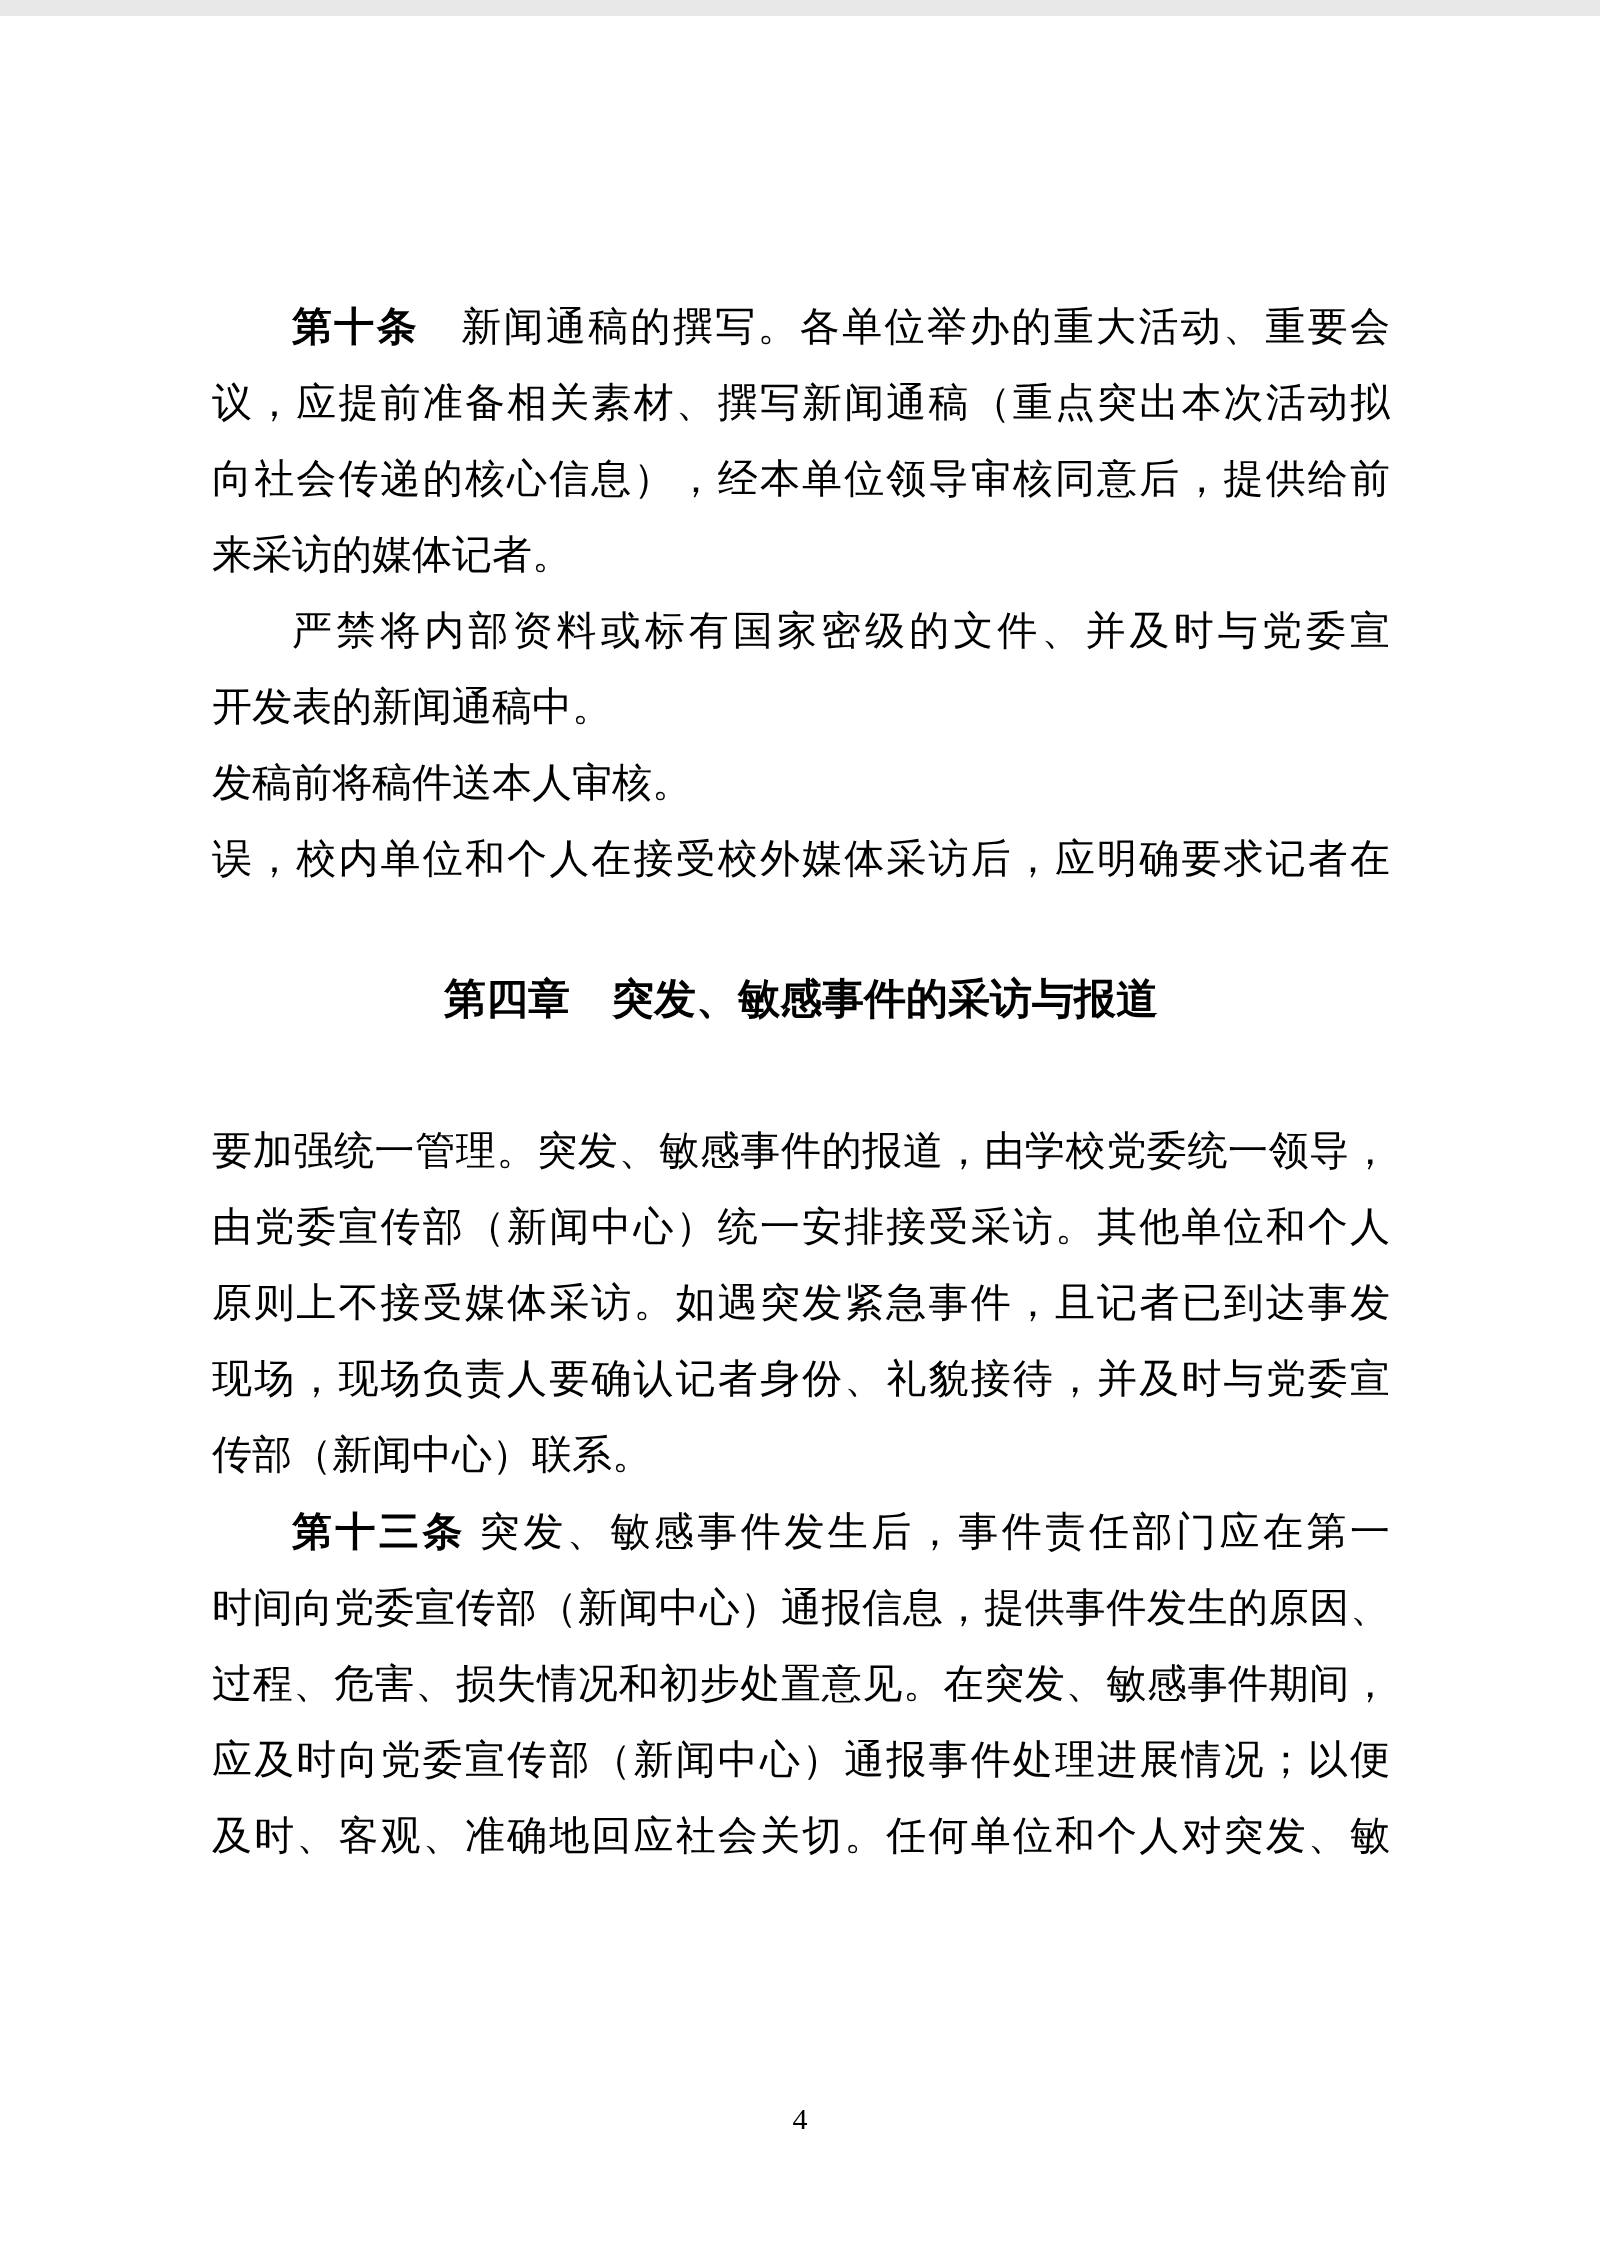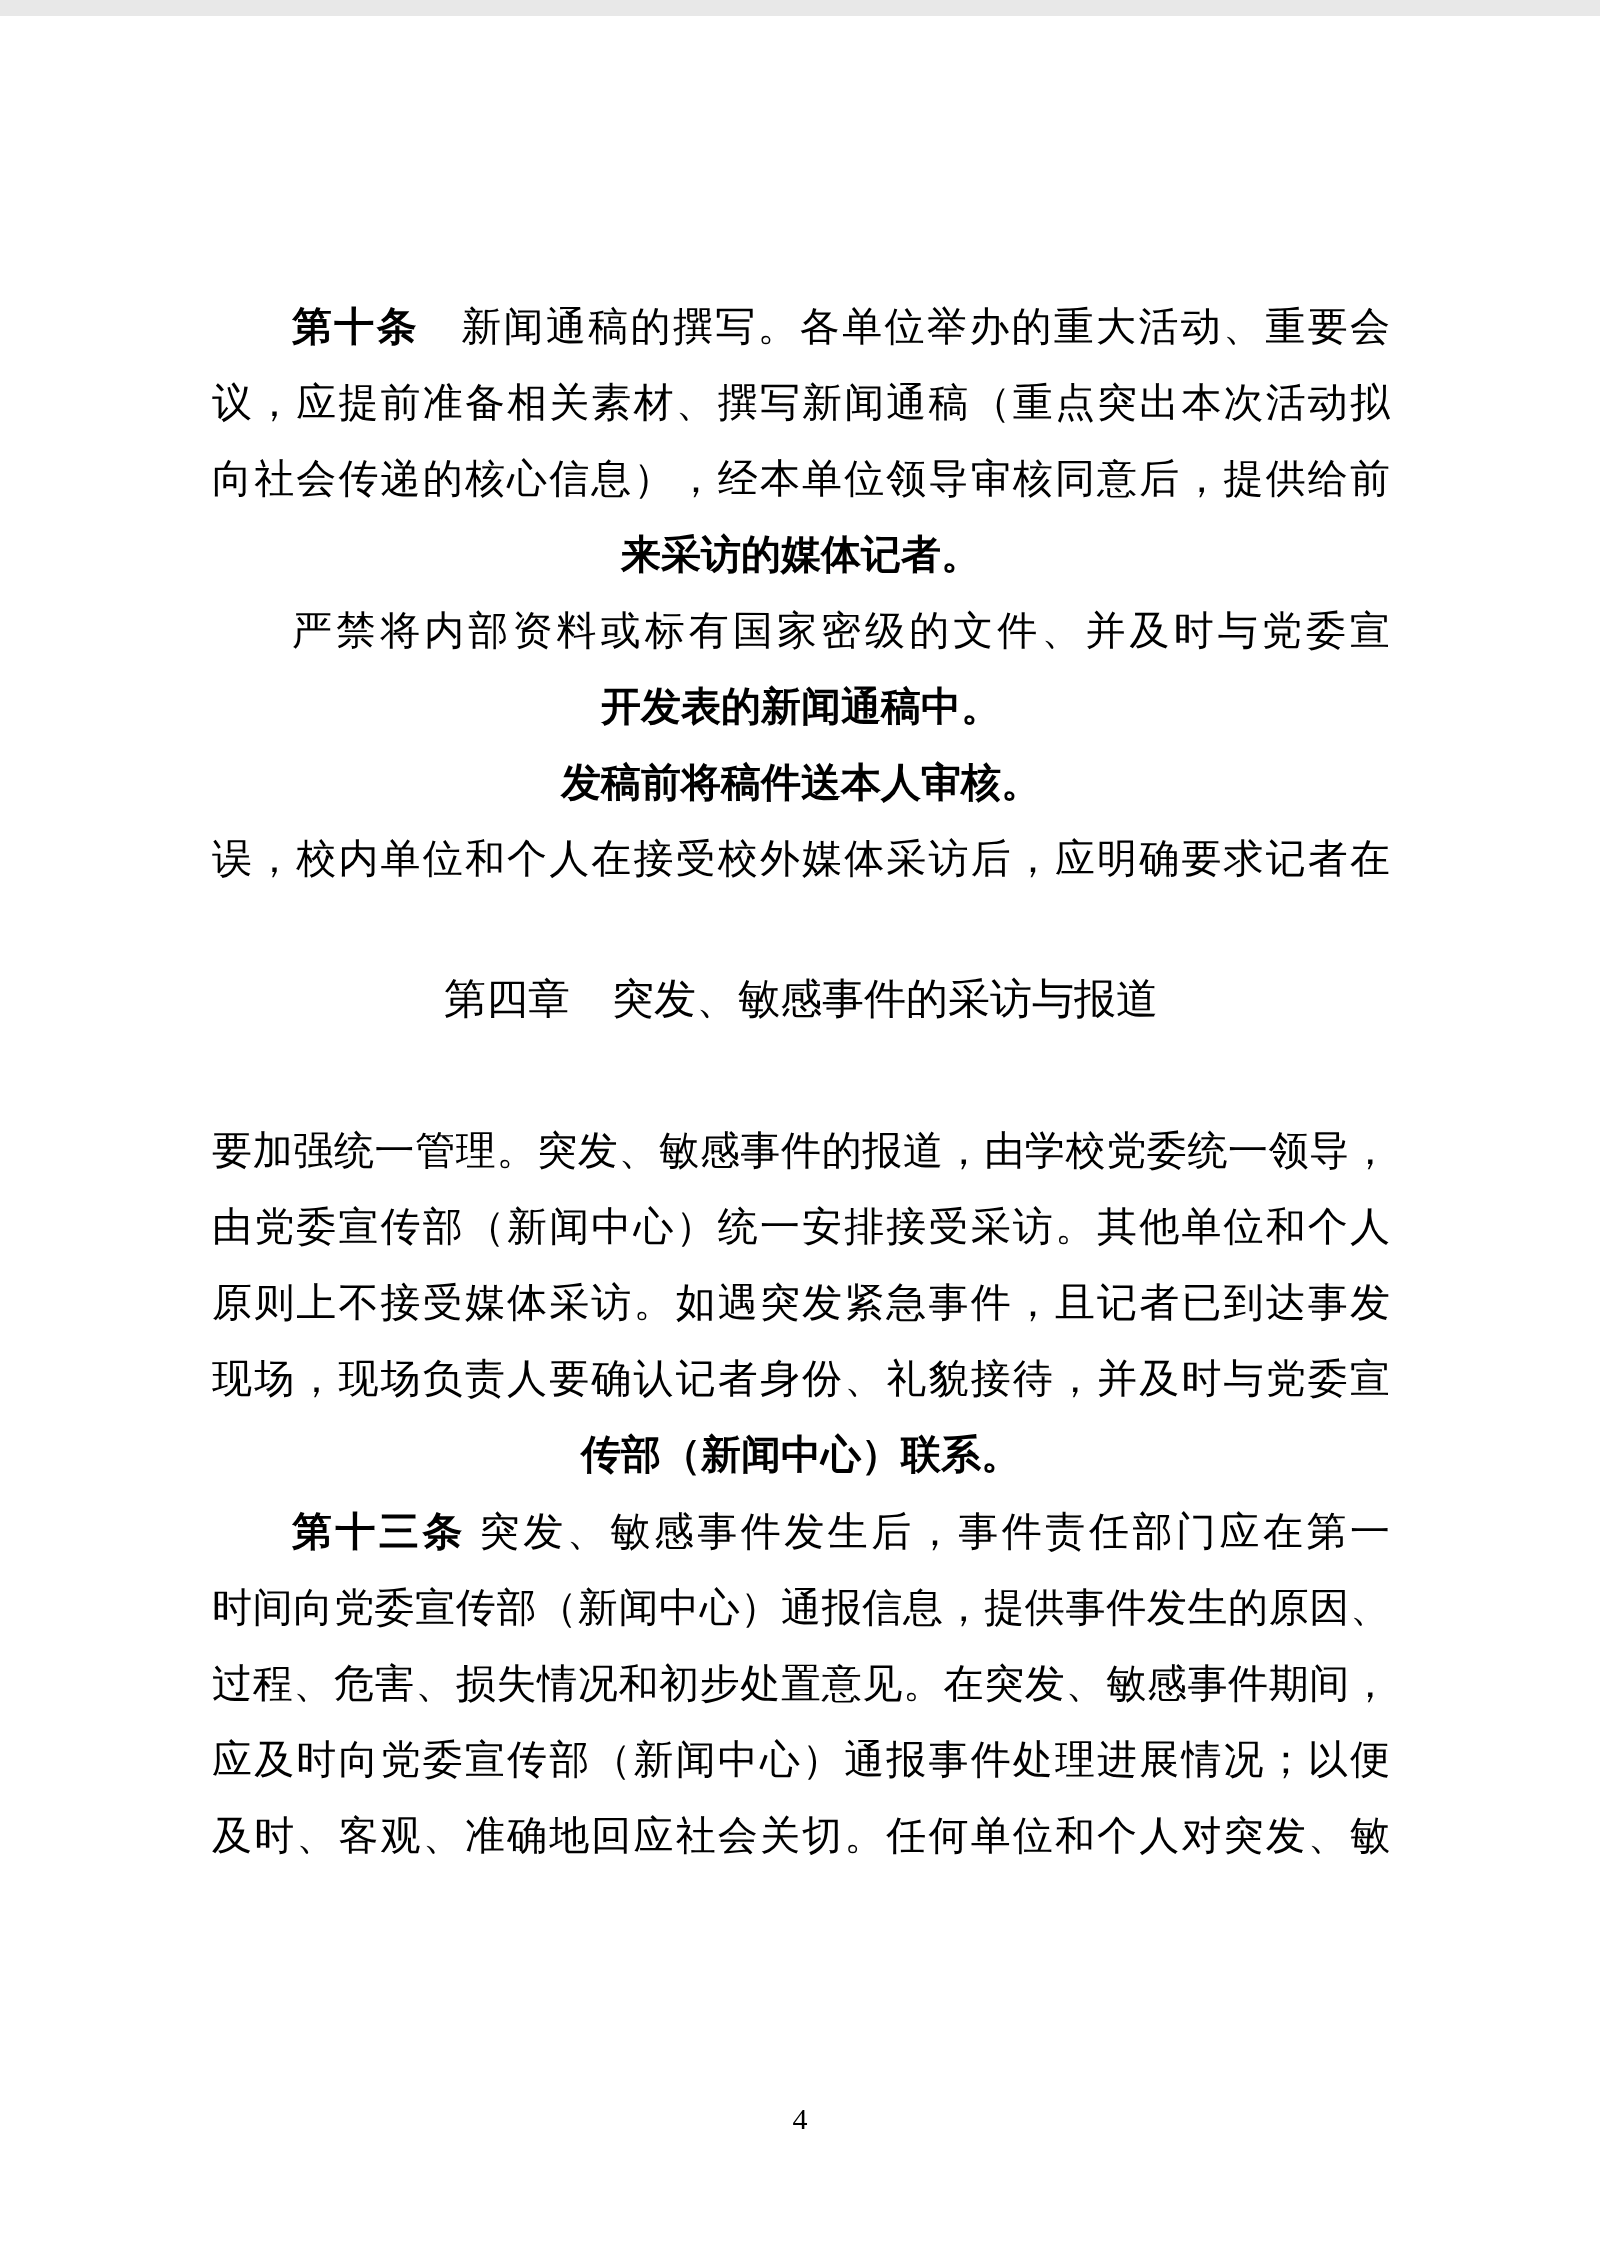--- a/index.html
+++ b/index.html
@@ -20,32 +20,32 @@
     width: 1178px;
     font-size: 40px;
     line-height: 76px;
   }
   .line { margin: 0; padding: 0; }
   .fill {
     text-align: justify;
     text-align-last: justify;
     text-justify: inter-character;
   }
-  .end { text-align: center; font-weight: bold; }
+  .end { text-align: left; }
   .indent { padding-left: 80px; }
   .kw {
     font-family: "Liberation Sans", sans-serif;
     font-weight: 700;
   }
   .chapter {
     margin-top: 64px;
     margin-bottom: 76px;
     text-align: center;
     font-family: "Liberation Sans", sans-serif;
-    font-weight: 400;
+    font-weight: 700;
     font-size: 42px;
     line-height: 76px;
   }
   .page-num {
     position: absolute;
     top: 2083px;
     left: 0;
     width: 1600px;
     text-align: center;
     font-size: 30px;

